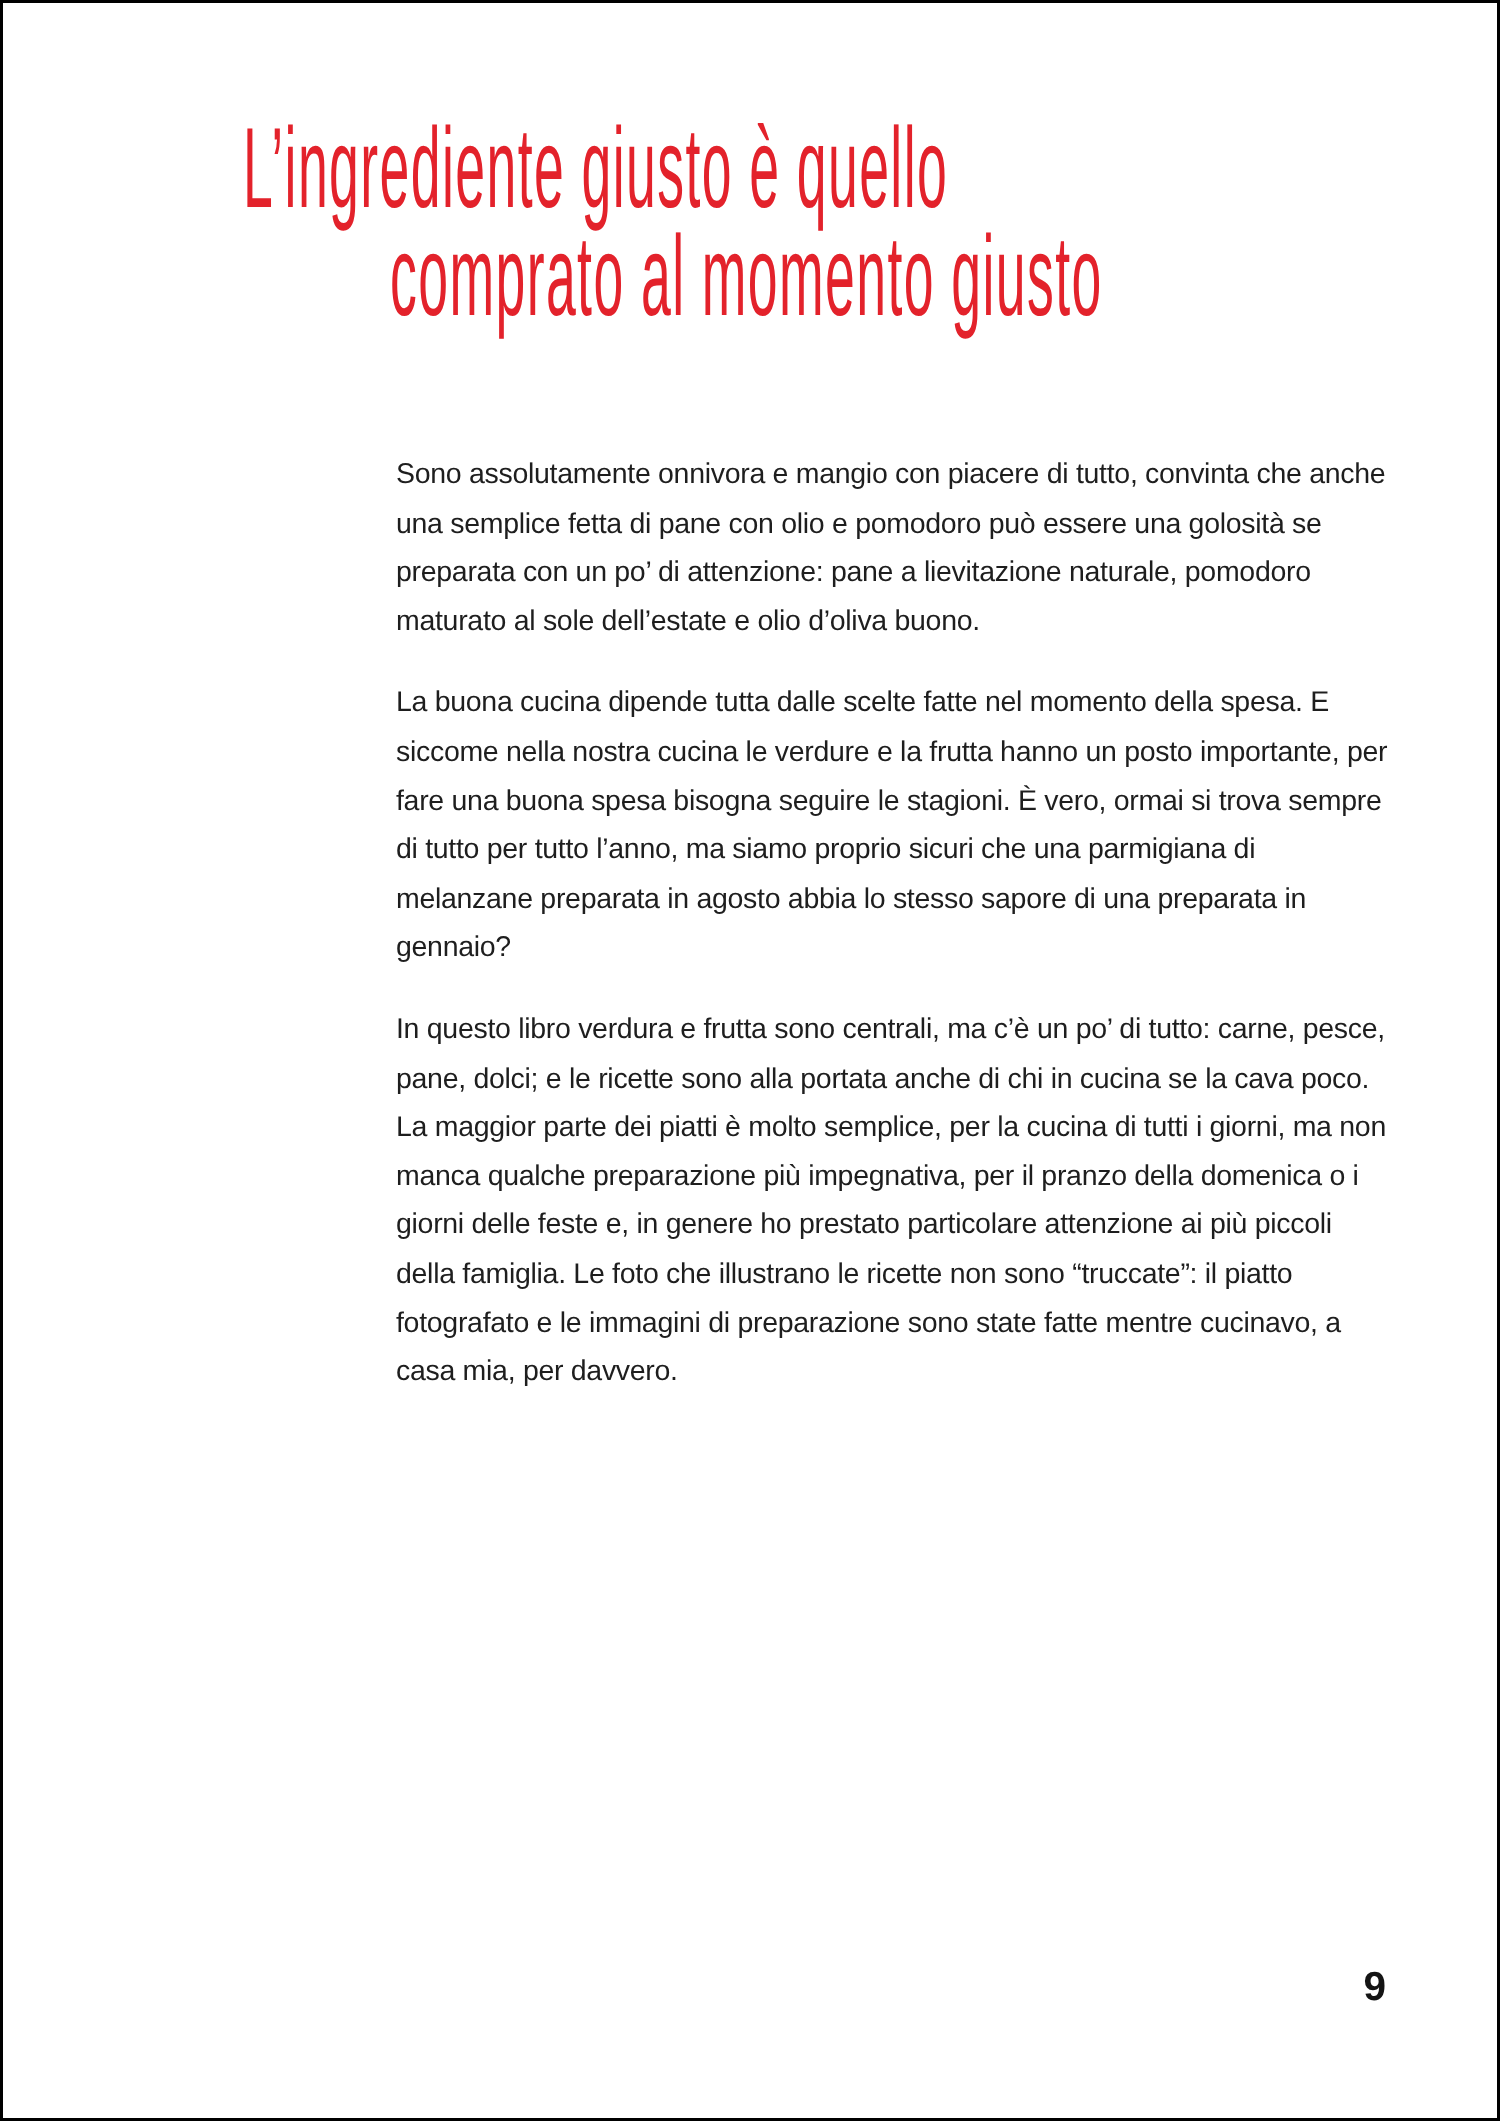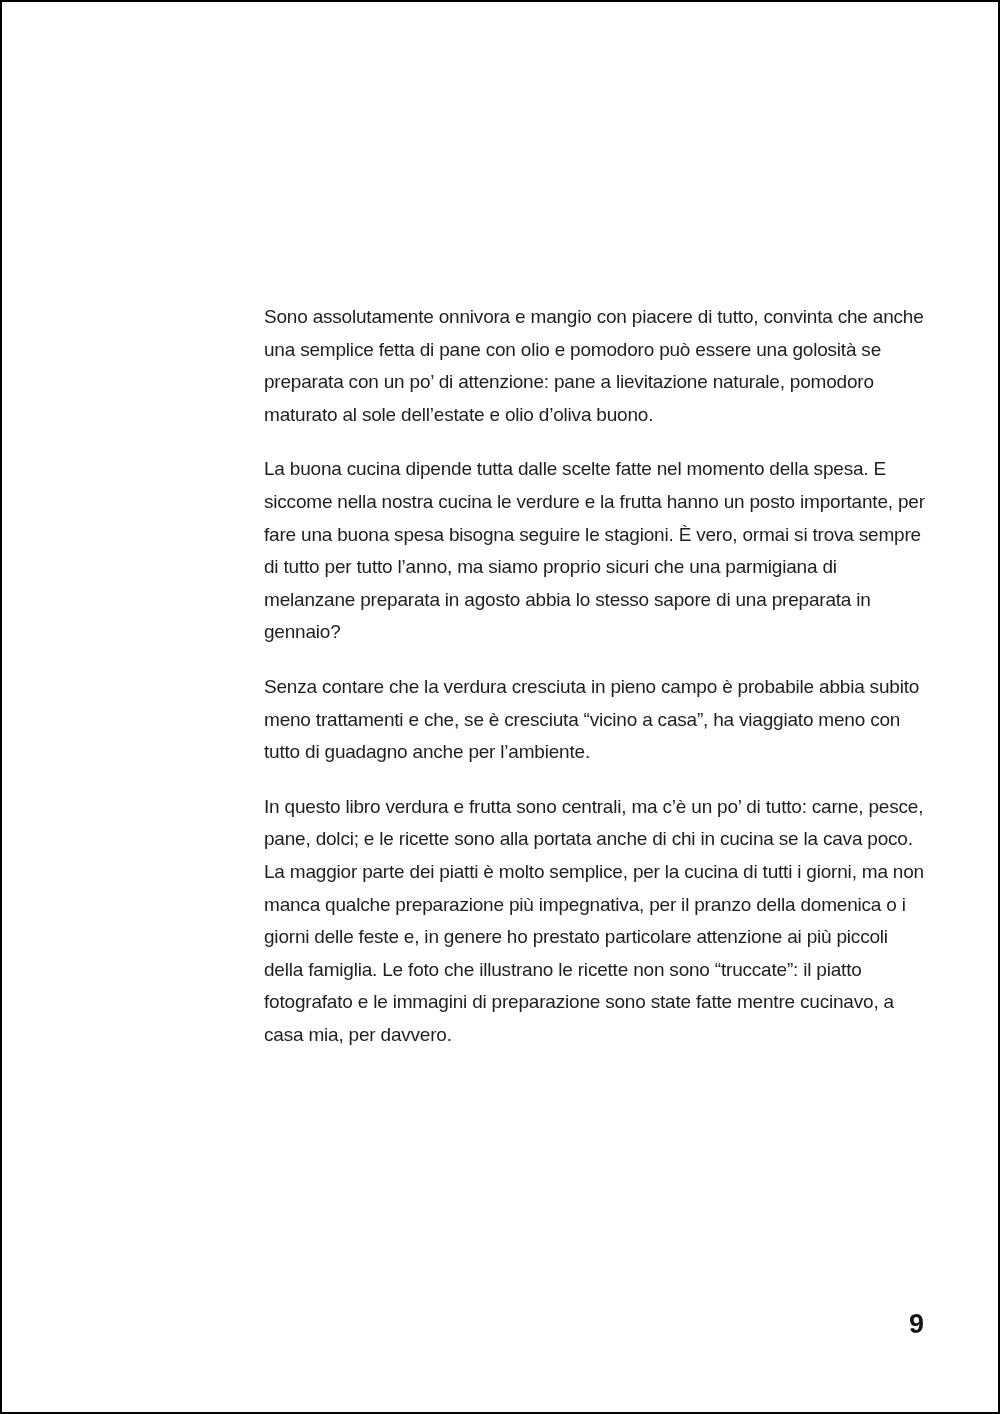--- a/index.html
+++ b/index.html
@@ -72,23 +72,26 @@
     color: #141414;
   }
 </style>
 </head>
 <body>
 
 <div class="page" style="--title-red: #e3222b; --body-ink: #1e1e1e; --border: #000000; --bg: #ffffff;">
 
   <div class="frame"></div>
 
+  <h1 class="title">
+    <span class="title-line t1">L’ingrediente giusto è quello</span>
+    <span class="title-line t2">comprato al momento giusto</span>
+  </h1>
 
   <div class="body-text">
     <p>Sono assolutamente onnivora e mangio con piacere di tutto, convinta che anche una semplice fetta di pane con olio e pomodoro può essere una golosità se preparata con un po’ di attenzione: pane a lievitazione naturale, pomodoro maturato al sole dell’estate e olio d’oliva buono.</p>
     <p>La buona cucina dipende tutta dalle scelte fatte nel momento della spesa. E siccome nella nostra cucina le verdure e la frutta hanno un posto importante, per fare una buona spesa bisogna seguire le stagioni. È vero, ormai si trova sempre di tutto per tutto l’anno, ma siamo proprio sicuri che una parmigiana di melanzane preparata in agosto abbia lo stesso sapore di una preparata in gennaio?</p>
-    <p>Senza contare che la verdura cresciuta in pieno campo è probabile abbia subito meno trattamenti e che, se è cresciuta “vicino a casa”, ha viaggiato meno con tutto di guadagno anche per l’ambiente.</p>
     <p>In questo libro verdura e frutta sono centrali, ma c’è un po’ di tutto: carne, pesce, pane, dolci; e le ricette sono alla portata anche di chi in cucina se la cava poco. La maggior parte dei piatti è molto semplice, per la cucina di tutti i giorni, ma non manca qualche preparazione più impegnativa, per il pranzo della domenica o i giorni delle feste e, in genere ho prestato particolare attenzione ai più piccoli della famiglia. Le foto che illustrano le ricette non sono “truccate”: il piatto fotografato e le immagini di preparazione sono state fatte mentre cucinavo, a casa mia, per davvero.</p>
   </div>
 
   <div class="page-number">9</div>
 
 </div>
 
 </body></html>

